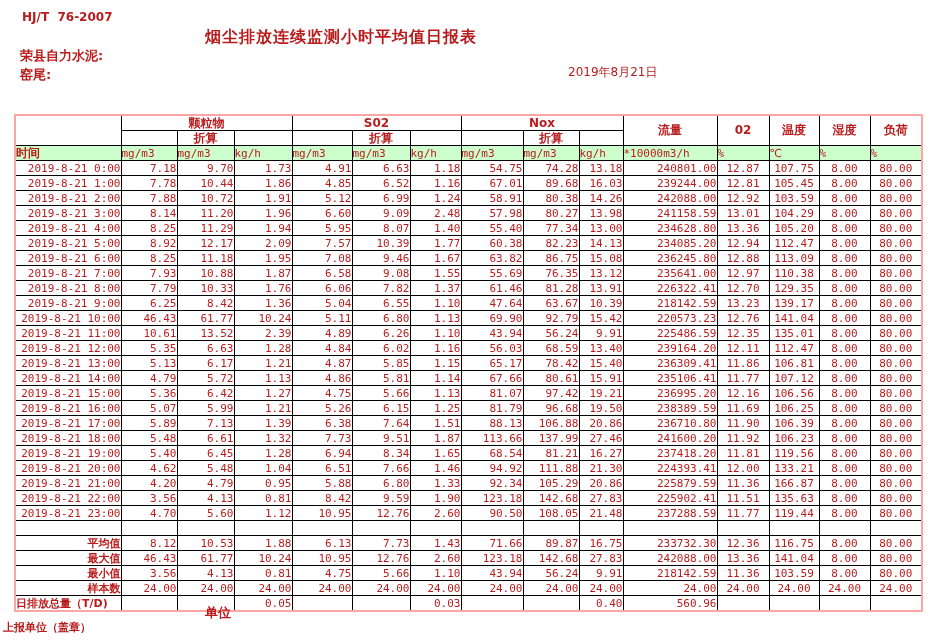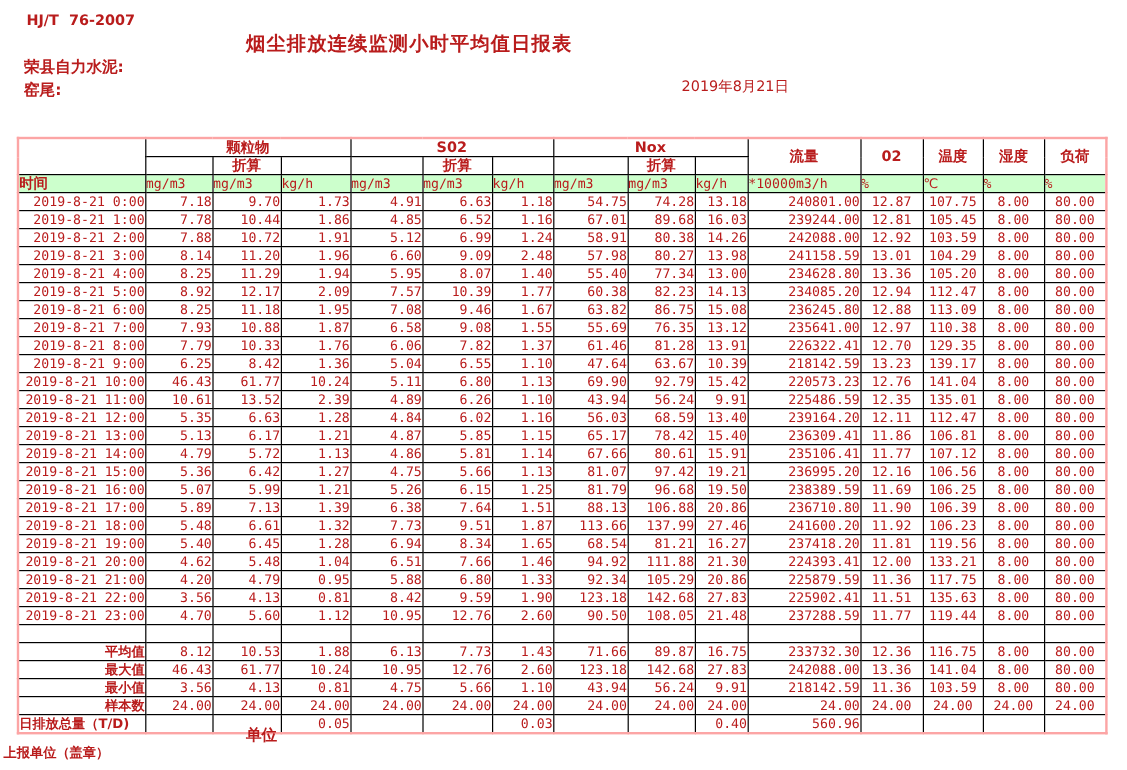--- a/index.html
+++ b/index.html
@@ -477,21 +477,21 @@
           <td>4.79</td>
           <td>0.95</td>
           <td>5.88</td>
           <td>6.80</td>
           <td>1.33</td>
           <td>92.34</td>
           <td>105.29</td>
           <td>20.86</td>
           <td>225879.59</td>
           <td>11.36</td>
-          <td>117.75</td>
+          <td>166.87</td>
           <td>8.00</td>
           <td>80.00</td>
         </tr>
         <tr class="data-row">
           <td>2019-8-21 22:00</td>
           <td>3.56</td>
           <td>4.13</td>
           <td>0.81</td>
           <td>8.42</td>
           <td>9.59</td>

